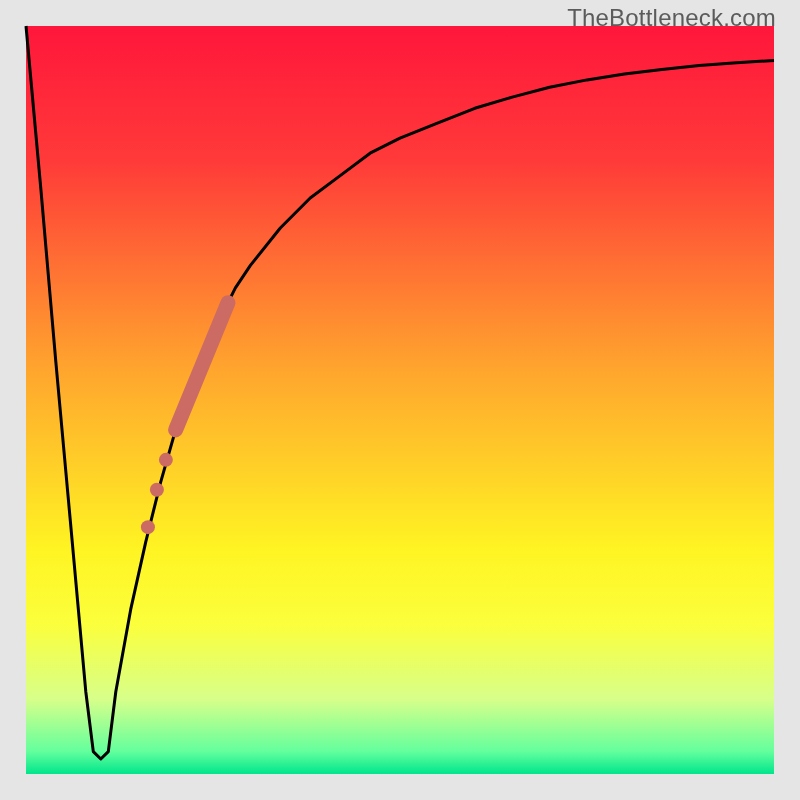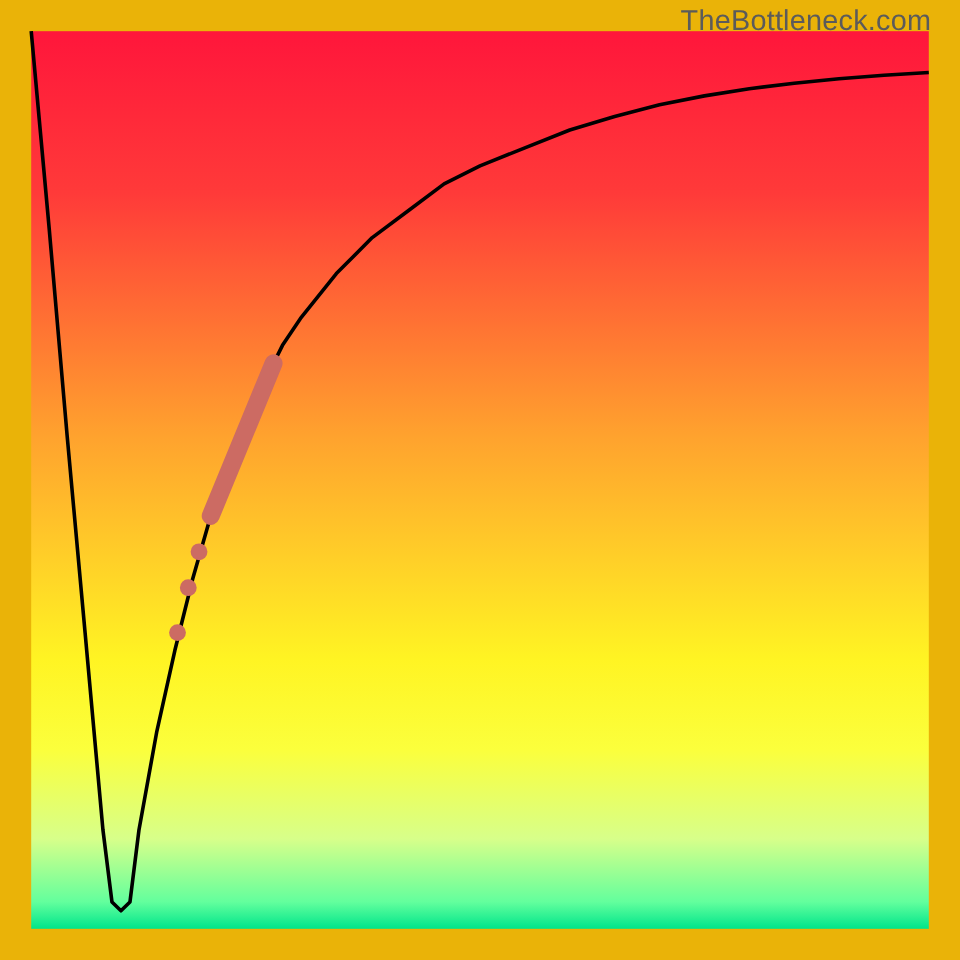--- a/index.html
+++ b/index.html
@@ -10,21 +10,21 @@
     overflow: hidden;
     background: #000;
     font-family: Arial, Helvetica, sans-serif;
   }
   .frame {
     position: absolute;
     left: 0;
     top: 0;
     width: 800px;
     height: 800px;
-    background: #eab308;
+    background: #e5e5e5;
   }
   .plot-area {
     position: absolute;
     left: 26px;
     top: 26px;
     width: 748px;
     height: 748px;
     
   }
   svg.curve {

